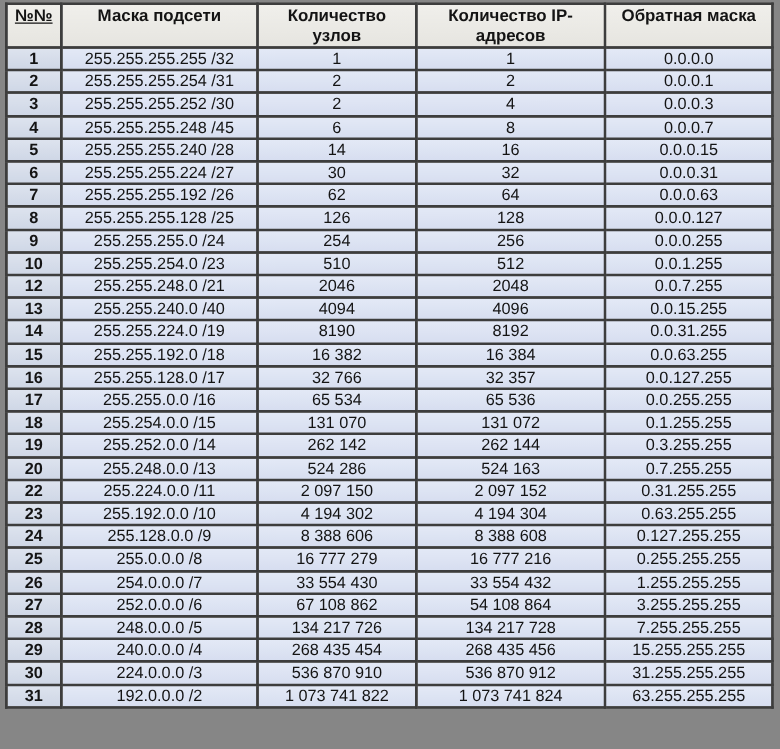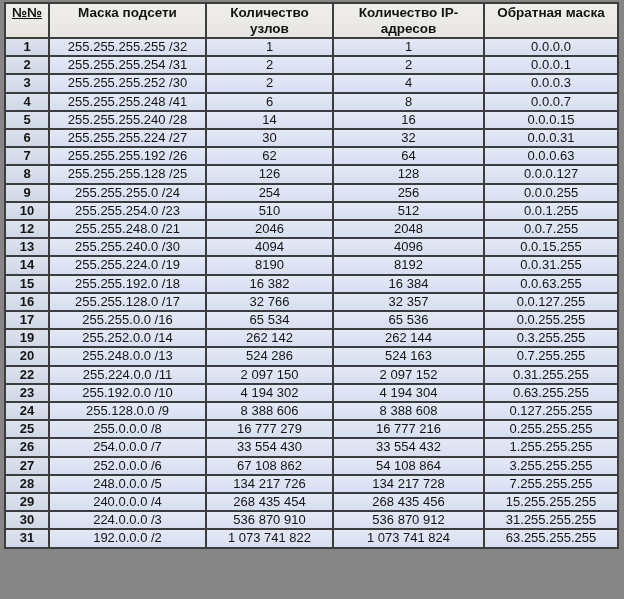--- a/index.html
+++ b/index.html
@@ -103,21 +103,21 @@
         </tr>
         <tr>
           <td class="c0">3</td>
           <td class="c1">255.255.255.252 /30</td>
           <td class="c2">2</td>
           <td class="c3">4</td>
           <td class="c4">0.0.0.3</td>
         </tr>
         <tr>
           <td class="c0">4</td>
-          <td class="c1">255.255.255.248 /41</td>
+          <td class="c1">255.255.255.248 /45</td>
           <td class="c2">6</td>
           <td class="c3">8</td>
           <td class="c4">0.0.0.7</td>
         </tr>
         <tr>
           <td class="c0">5</td>
           <td class="c1">255.255.255.240 /28</td>
           <td class="c2">14</td>
           <td class="c3">16</td>
           <td class="c4">0.0.0.15</td>
@@ -159,21 +159,21 @@
         </tr>
         <tr>
           <td class="c0">12</td>
           <td class="c1">255.255.248.0 /21</td>
           <td class="c2">2046</td>
           <td class="c3">2048</td>
           <td class="c4">0.0.7.255</td>
         </tr>
         <tr>
           <td class="c0">13</td>
-          <td class="c1">255.255.240.0 /30</td>
+          <td class="c1">255.255.240.0 /40</td>
           <td class="c2">4094</td>
           <td class="c3">4096</td>
           <td class="c4">0.0.15.255</td>
         </tr>
         <tr>
           <td class="c0">14</td>
           <td class="c1">255.255.224.0 /19</td>
           <td class="c2">8190</td>
           <td class="c3">8192</td>
           <td class="c4">0.0.31.255</td>
@@ -193,20 +193,27 @@
           <td class="c4">0.0.127.255</td>
         </tr>
         <tr>
           <td class="c0">17</td>
           <td class="c1">255.255.0.0 /16</td>
           <td class="c2">65 534</td>
           <td class="c3">65 536</td>
           <td class="c4">0.0.255.255</td>
         </tr>
         <tr>
+          <td class="c0">18</td>
+          <td class="c1">255.254.0.0 /15</td>
+          <td class="c2">131 070</td>
+          <td class="c3">131 072</td>
+          <td class="c4">0.1.255.255</td>
+        </tr>
+        <tr>
           <td class="c0">19</td>
           <td class="c1">255.252.0.0 /14</td>
           <td class="c2">262 142</td>
           <td class="c3">262 144</td>
           <td class="c4">0.3.255.255</td>
         </tr>
         <tr>
           <td class="c0">20</td>
           <td class="c1">255.248.0.0 /13</td>
           <td class="c2">524 286</td>

